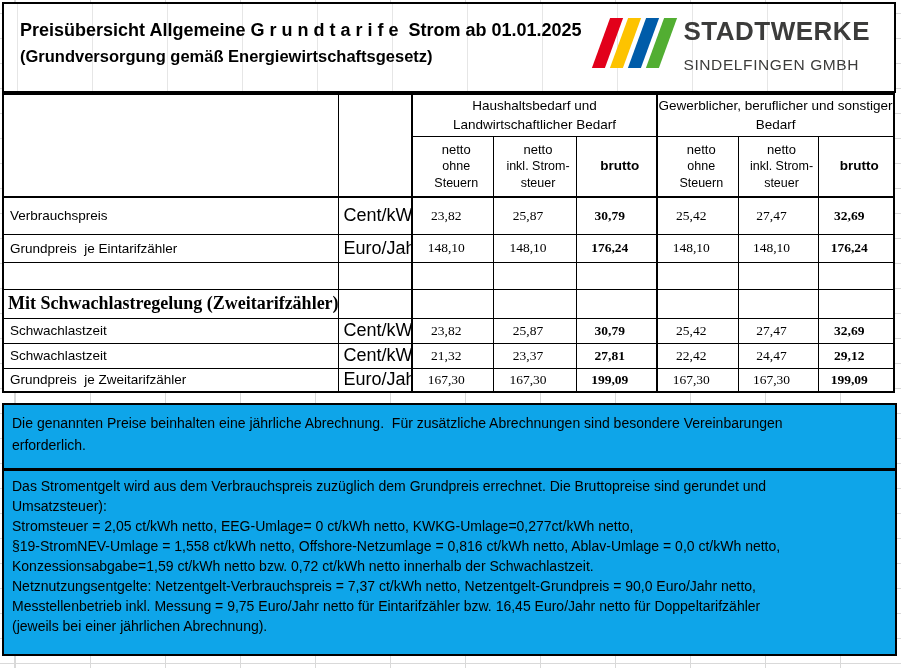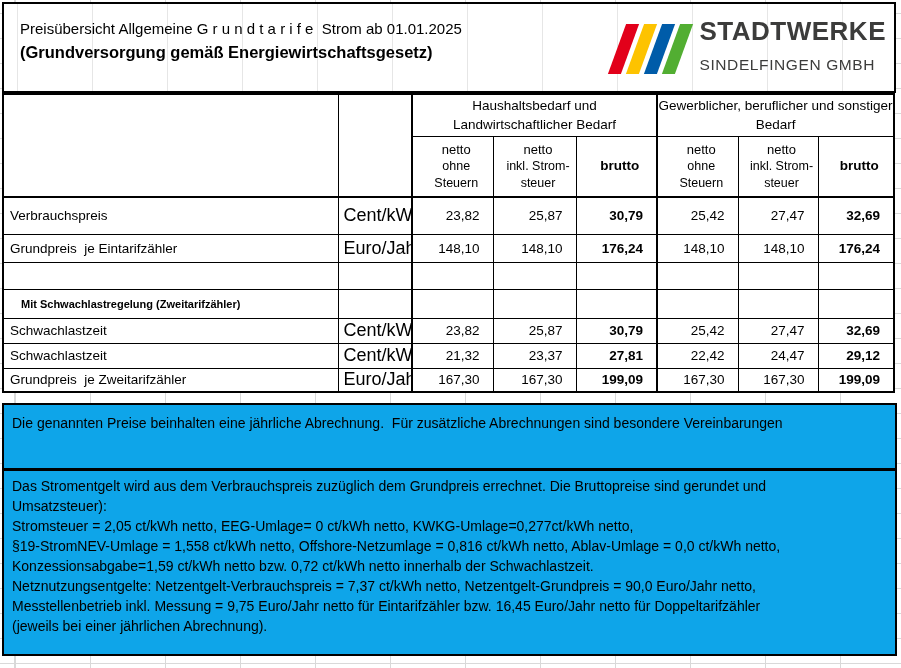--- a/index.html
+++ b/index.html
@@ -16,46 +16,46 @@
   .page{position:relative;width:901px;height:668px;}
 
   
   .title-box{
     position:absolute;left:2px;top:2px;width:894px;height:91px;
     box-sizing:border-box;border:2px solid #000;
     background:repeating-linear-gradient(to right,#e6e6e6 0 1px,transparent 1px 75px) #fff;
     background-position:13px 0;
   }
   .title-text{position:absolute;left:16px;top:16px;}
-  .title-line1{font-size:15px;font-weight:normal;white-space:pre;}
+  .title-line1{font-size:18px;font-weight:bold;white-space:pre;}
   .title-line2{font-size:16.5px;font-weight:bold;margin-top:6px;}
 
   
-  .logo{position:absolute;right:8px;top:14px;display:flex;align-items:flex-end;}
+  .logo{position:absolute;right:24px;top:14px;display:flex;align-items:flex-start;}
   .stripes{display:flex;margin-right:10px;}
   .stripe{width:13px;height:50px;margin-right:5px;transform:skewX(-20deg);}
   .logo-txt{line-height:1.05;}
   .logo-name{font-size:26px;font-weight:bold;color:#3c3c3b;letter-spacing:.5px;}
   .logo-sub{font-size:15.5px;color:#3c3c3b;letter-spacing:.6px;margin-top:12px;}
 
   
   .tbl-wrap{position:absolute;left:2px;top:93px;}
   table{border-collapse:collapse;table-layout:fixed;width:891px;border:2px solid #000;background:#fff;}
   td{border:1px solid #000;padding:0;vertical-align:middle;font-size:13.5px;background:#fff;overflow:hidden;}
   td.thickL{border-left:2px solid #000;}
   tr.grouphead td{font-size:13.5px;text-align:center;line-height:19px;}
   tr.subhead td{border-bottom:2px solid #000;text-align:center;font-size:12.5px;line-height:17px;padding-left:7px;}
   td.lblhead,td.unithead{border-bottom:2px solid #000;}
   .sub-line1{font-size:13px;}
   .brutto-head{font-weight:bold;font-size:13.5px;}
   td.lbl{padding-left:6px;text-align:left;white-space:pre;position:relative;}
   td.unit{padding-left:5px;text-align:left;font-size:18px;}
-  td.num{text-align:right;padding-right:13px;}
+  td.num{text-align:center;padding-right:13px;font-family:Liberation Serif, serif;}
   td.num.bold{font-weight:bold;}
-  td.section-lbl{font-weight:bold;font-size:11px;padding-left:17px;white-space:pre;}
+  td.section-lbl{font-weight:bold;font-size:18px;padding-left:4px;white-space:pre;font-family:Liberation Serif, serif;}
   .tick{position:absolute;top:-3px;left:64px;font-size:10px;line-height:8px;}
 
   
   .note{
     position:absolute;left:2px;box-sizing:border-box;background:#0ea5e9;
     border:2px solid #000;font-size:14px;
   }
   .note1{top:403px;width:895px;height:67px;padding:7px 8px 0 8px;line-height:22px;}
   .note2{top:470px;width:895px;height:186px;border-top:1px solid #000;padding:5px 8px 0 8px;line-height:20px;}
   .note-line{white-space:pre;}
@@ -202,20 +202,21 @@
             <td class="num thickL">167,30</td>
             <td class="num">167,30</td>
             <td class="num bold">199,09</td>
           </tr>
         </tbody>
     </table>
   </div>
 
   <div class="note note1" id="note1">
       <div class="note-line">Die genannten Preise beinhalten eine jährliche Abrechnung.  Für zusätzliche Abrechnungen sind besondere Vereinbarungen</div>
+      <div class="note-line">erforderlich.</div>
     </div>
   <div class="note note2" id="note2">
       <div class="note-line">Das Stromentgelt wird aus dem Verbrauchspreis zuzüglich dem Grundpreis errechnet. Die Bruttopreise sind gerundet und</div>
       <div class="note-line">Umsatzsteuer):</div>
       <div class="note-line">Stromsteuer = 2,05 ct/kWh netto, EEG-Umlage= 0 ct/kWh netto, KWKG-Umlage=0,277ct/kWh netto,</div>
       <div class="note-line">§19-StromNEV-Umlage = 1,558 ct/kWh netto, Offshore-Netzumlage = 0,816 ct/kWh netto, Ablav-Umlage = 0,0 ct/kWh netto,</div>
       <div class="note-line">Konzessionsabgabe=1,59 ct/kWh netto bzw. 0,72 ct/kWh netto innerhalb der Schwachlastzeit.</div>
       <div class="note-line">Netznutzungsentgelte: Netzentgelt-Verbrauchspreis = 7,37 ct/kWh netto, Netzentgelt-Grundpreis = 90,0 Euro/Jahr netto,</div>
       <div class="note-line">Messtellenbetrieb inkl. Messung = 9,75 Euro/Jahr netto für Eintarifzähler bzw. 16,45 Euro/Jahr netto für Doppeltarifzähler</div>
       <div class="note-line">(jeweils bei einer jährlichen Abrechnung).</div>

